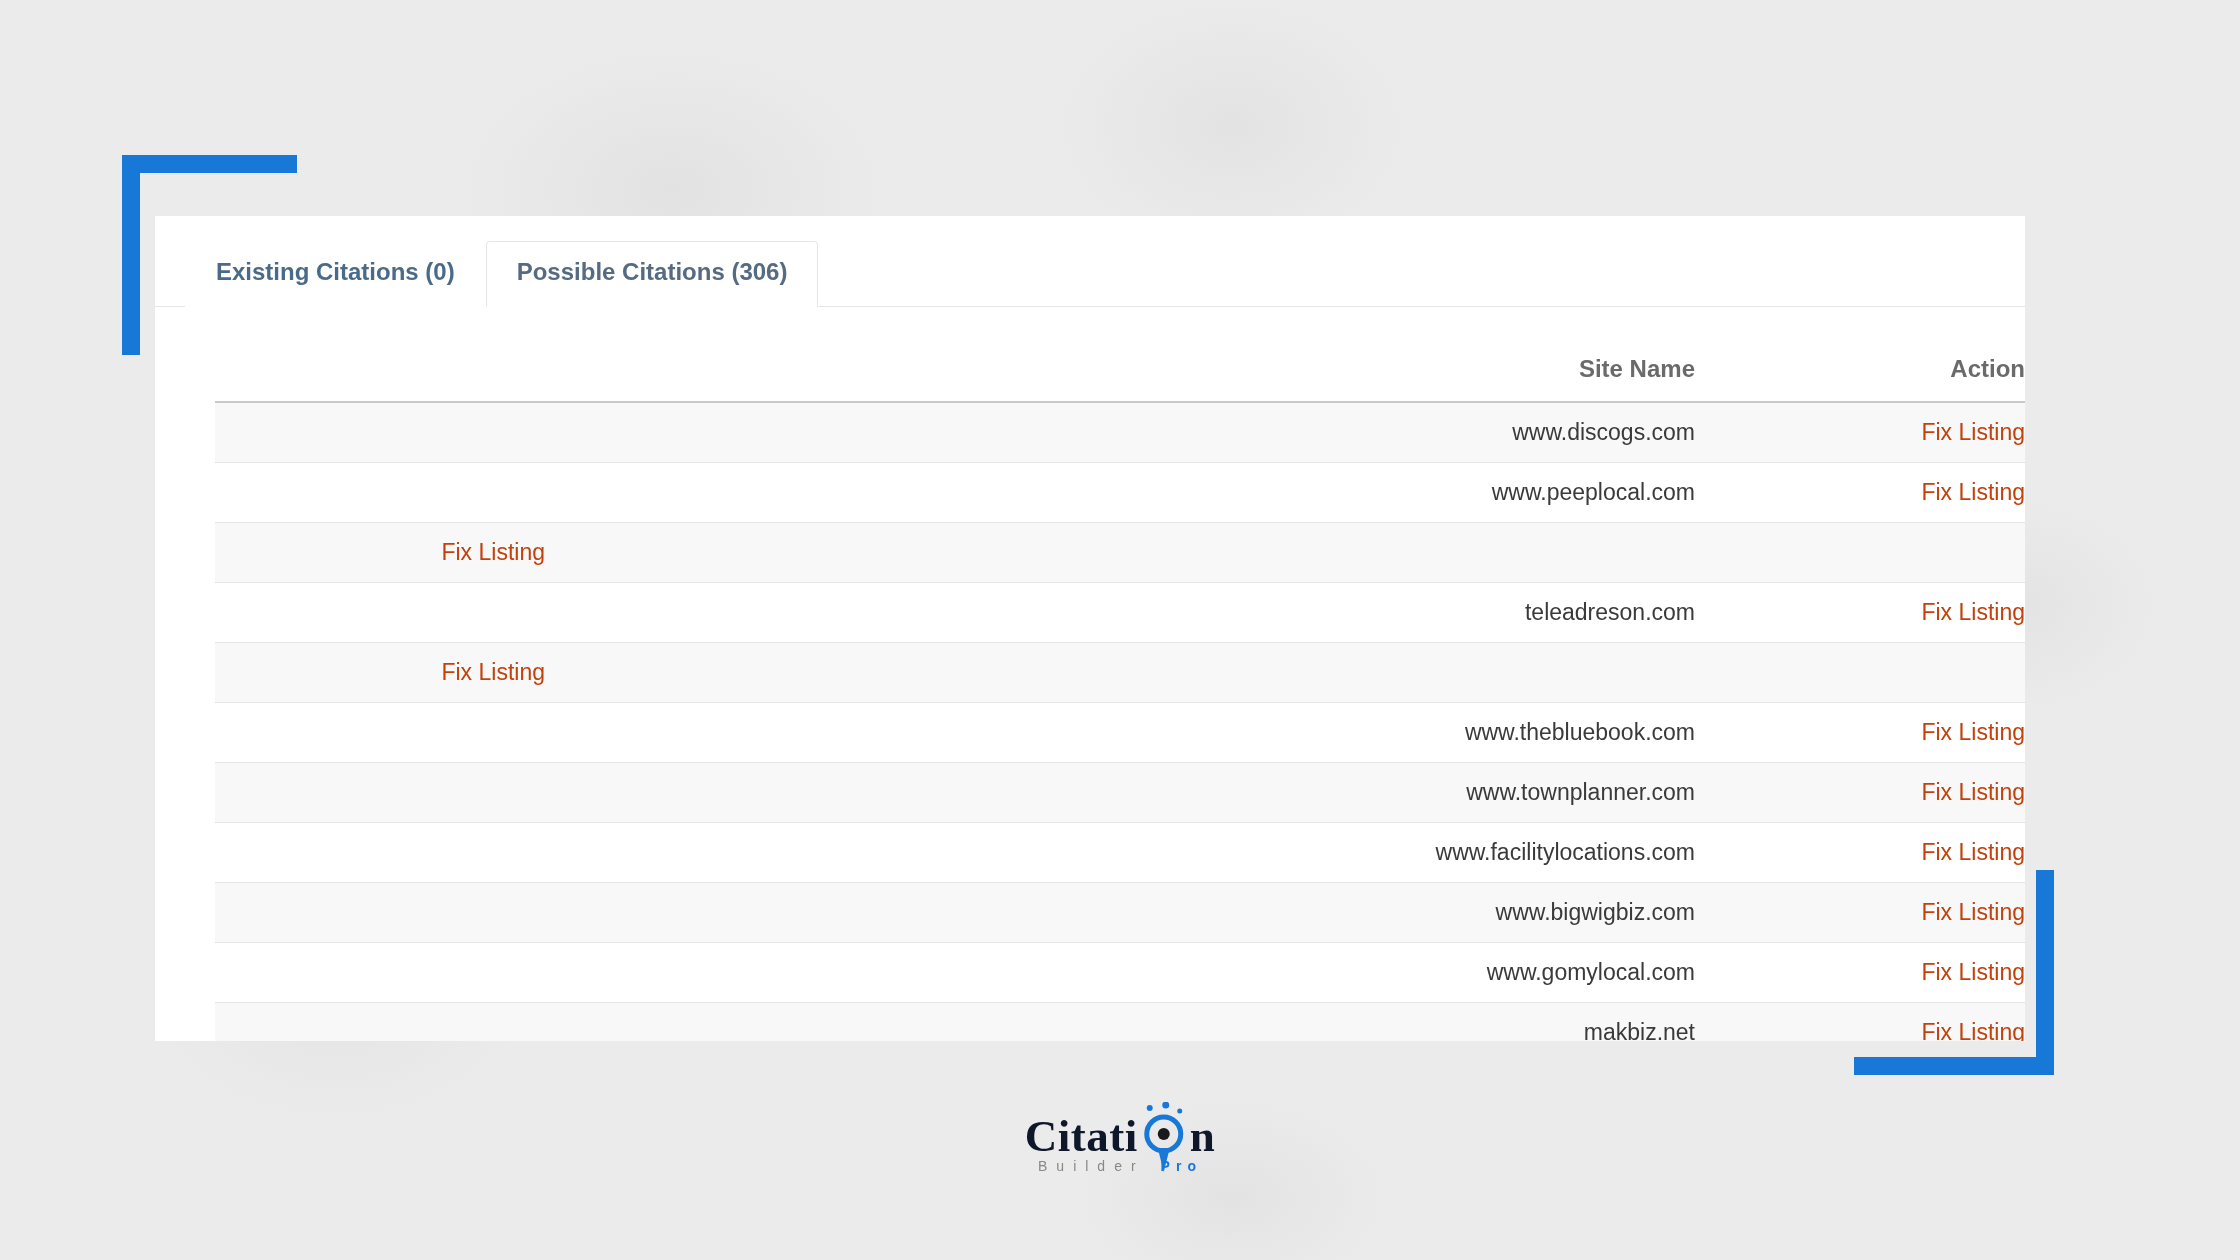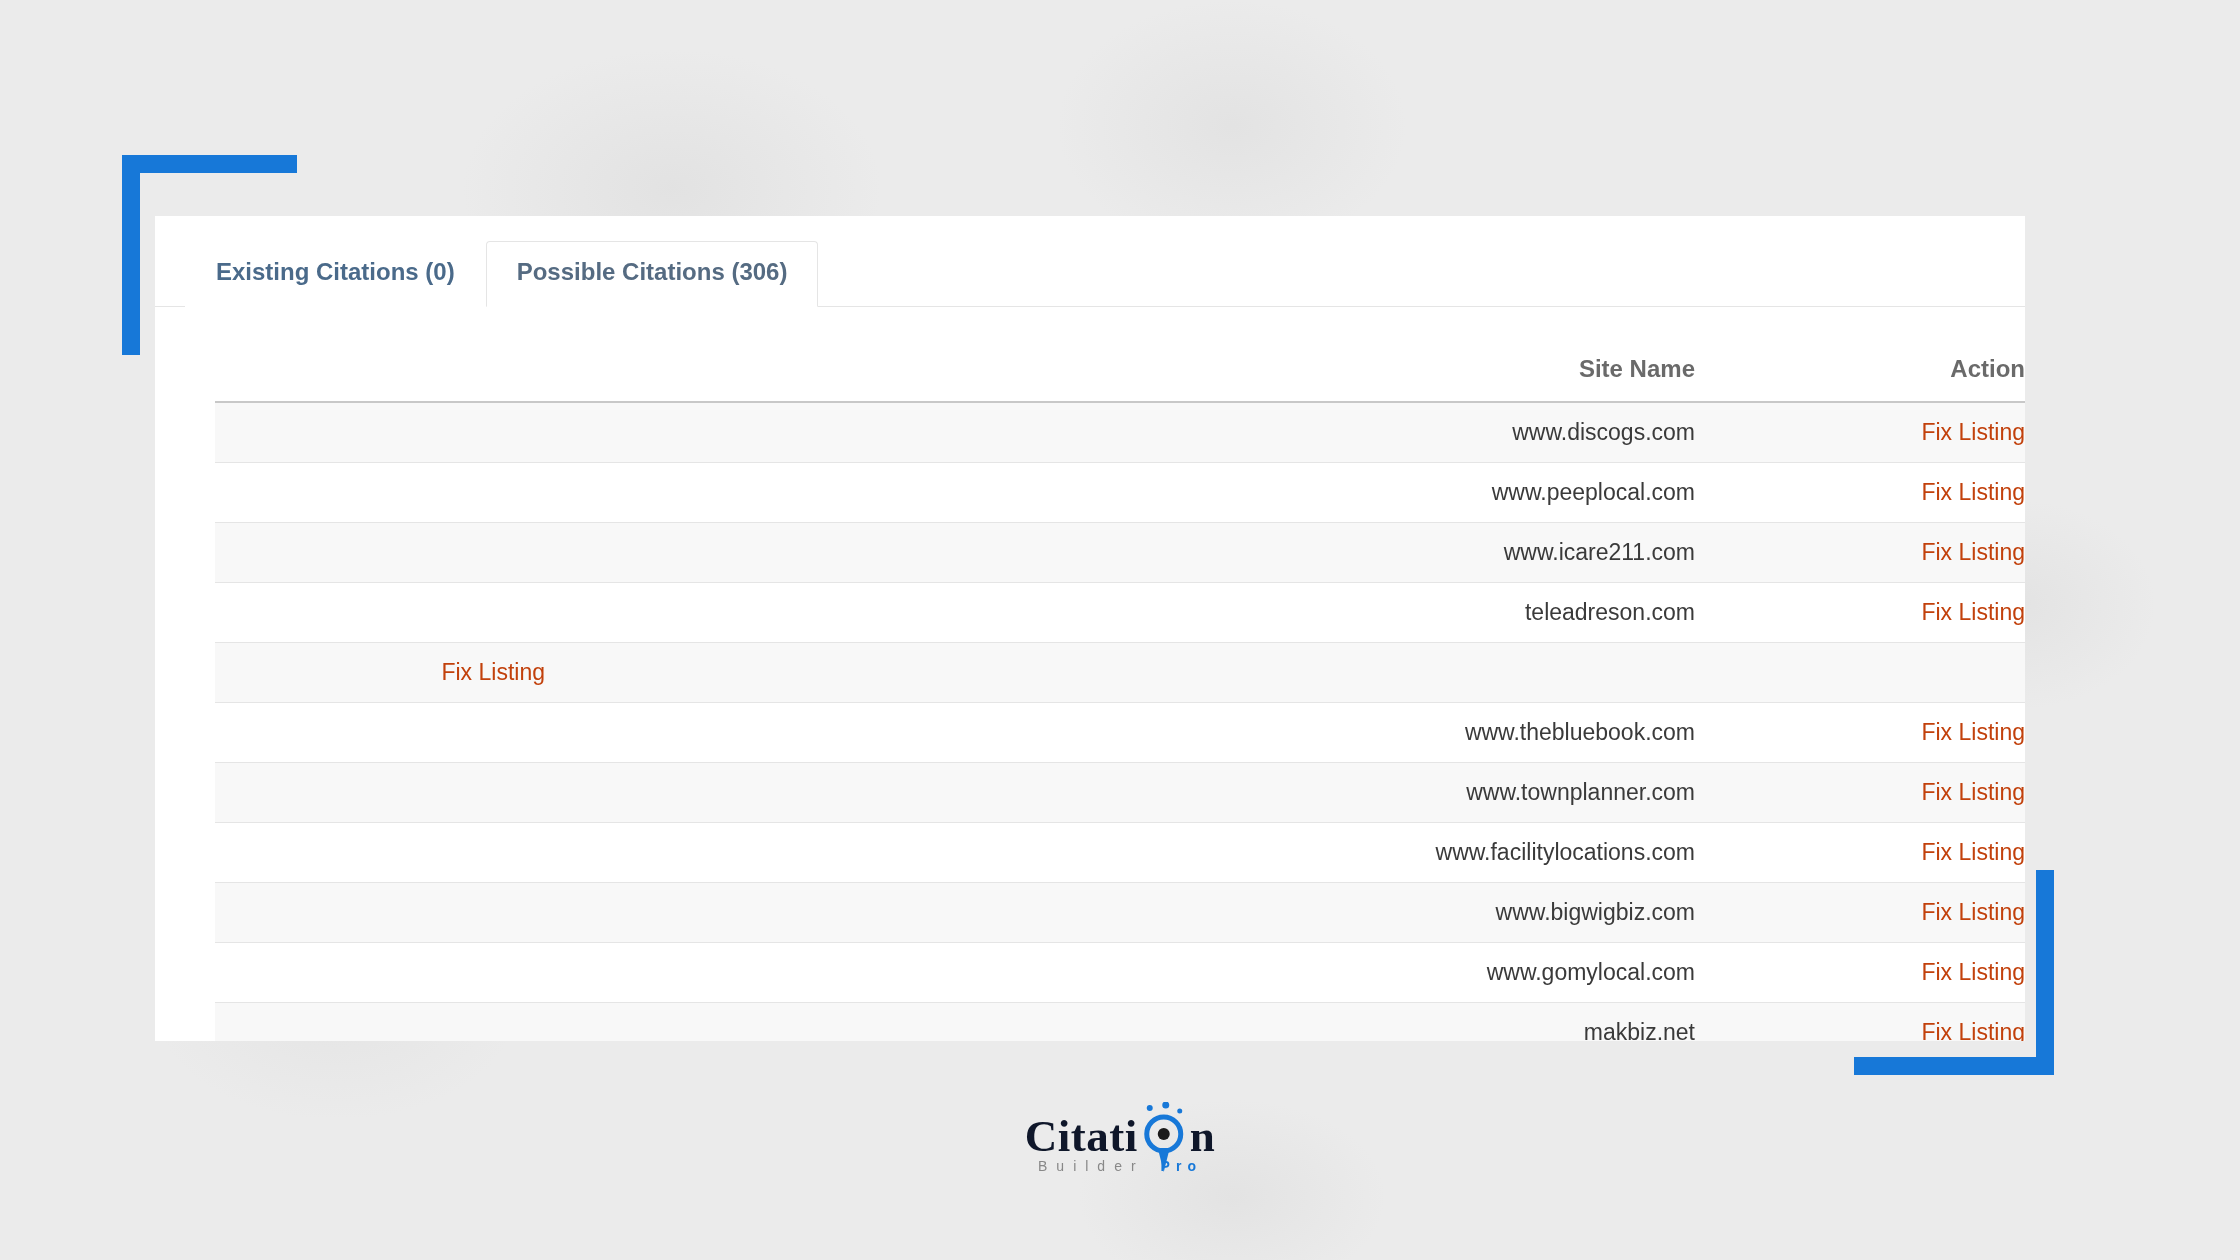--- a/index.html
+++ b/index.html
@@ -181,21 +181,20 @@
     <div id="tbody">
         <div class="row">
           <div class="cell-site">www.discogs.com</div>
           <div class="cell-action"><a class="fix-link">Fix Listing</a></div>
         </div>
         <div class="row">
           <div class="cell-site">www.peeplocal.com</div>
           <div class="cell-action"><a class="fix-link">Fix Listing</a></div>
         </div>
         <div class="row">
-          <div class="cell-site">www.icare211.com</div>
           <div class="cell-action"><a class="fix-link">Fix Listing</a></div>
         </div>
         <div class="row">
           <div class="cell-site">teleadreson.com</div>
           <div class="cell-action"><a class="fix-link">Fix Listing</a></div>
         </div>
         <div class="row">
           <div class="cell-action"><a class="fix-link">Fix Listing</a></div>
         </div>
         <div class="row">

